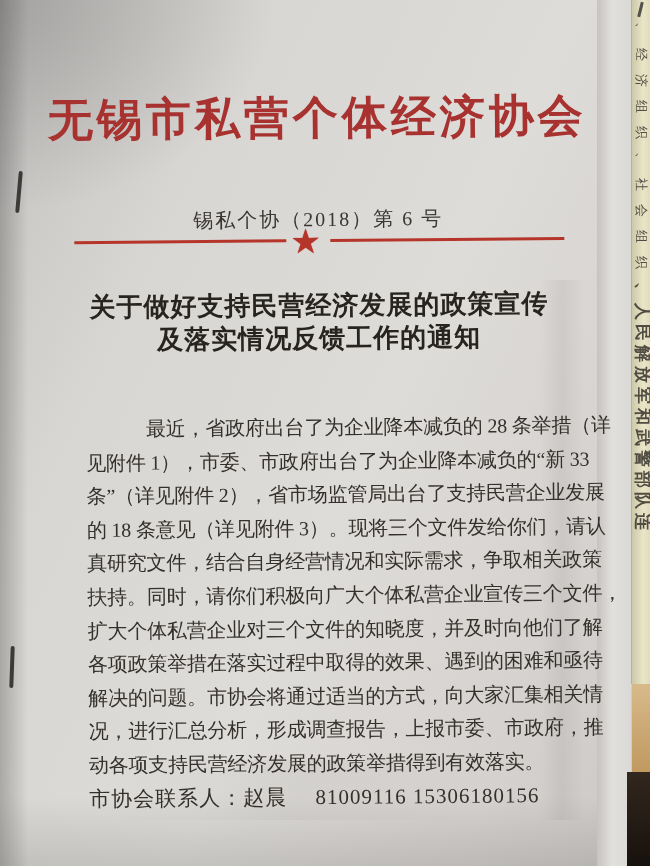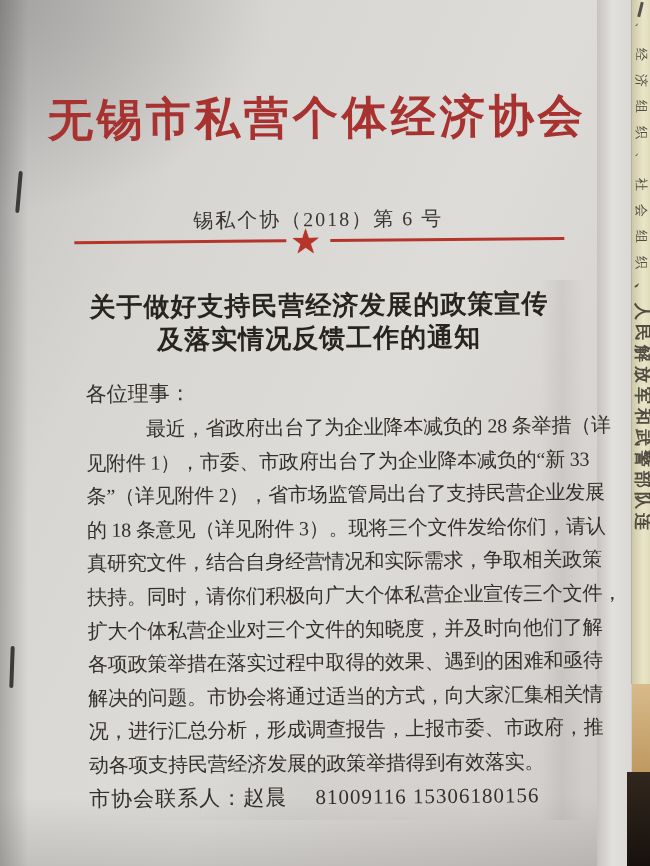--- a/index.html
+++ b/index.html
@@ -84,21 +84,20 @@
   <div class="staple s2"></div>
 
   <div class="doc">
     <div class="org-title">无锡市私营个体经济协会</div>
     <div class="doc-number">锡私个协（2018）第 6 号</div>
     <div class="redline l"></div>
     <div class="redline r"></div>
     <div class="star">★</div>
     <div class="notice-title nt1">关于做好支持民营经济发展的政策宣传</div>
     <div class="notice-title nt2">及落实情况反馈工作的通知</div>
-    <div class="salutation">各位理事：</div>
     <div class="body">
         <div class="body-line first">最近，省政府出台了为企业降本减负的 28 条举措（详</div>
         <div class="body-line">见附件 1），市委、市政府出台了为企业降本减负的“新 33</div>
         <div class="body-line">条”（详见附件 2），省市场监管局出台了支持民营企业发展</div>
         <div class="body-line">的 18 条意见（详见附件 3）。现将三个文件发给你们，请认</div>
         <div class="body-line">真研究文件，结合自身经营情况和实际需求，争取相关政策</div>
         <div class="body-line">扶持。同时，请你们积极向广大个体私营企业宣传三个文件，</div>
         <div class="body-line">扩大个体私营企业对三个文件的知晓度，并及时向他们了解</div>
         <div class="body-line">各项政策举措在落实过程中取得的效果、遇到的困难和亟待</div>
         <div class="body-line">解决的问题。市协会将通过适当的方式，向大家汇集相关情</div>

